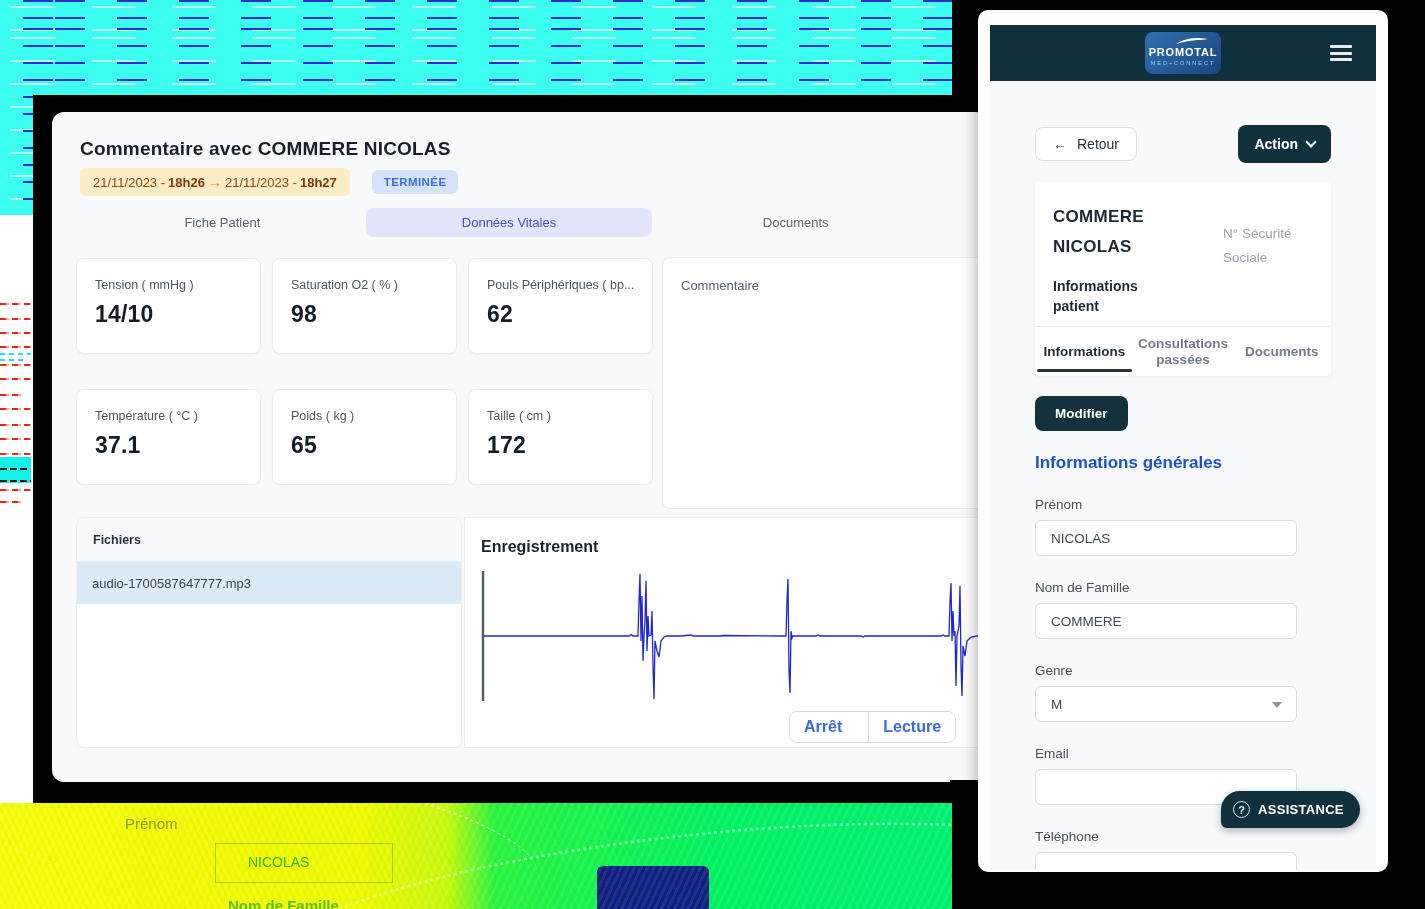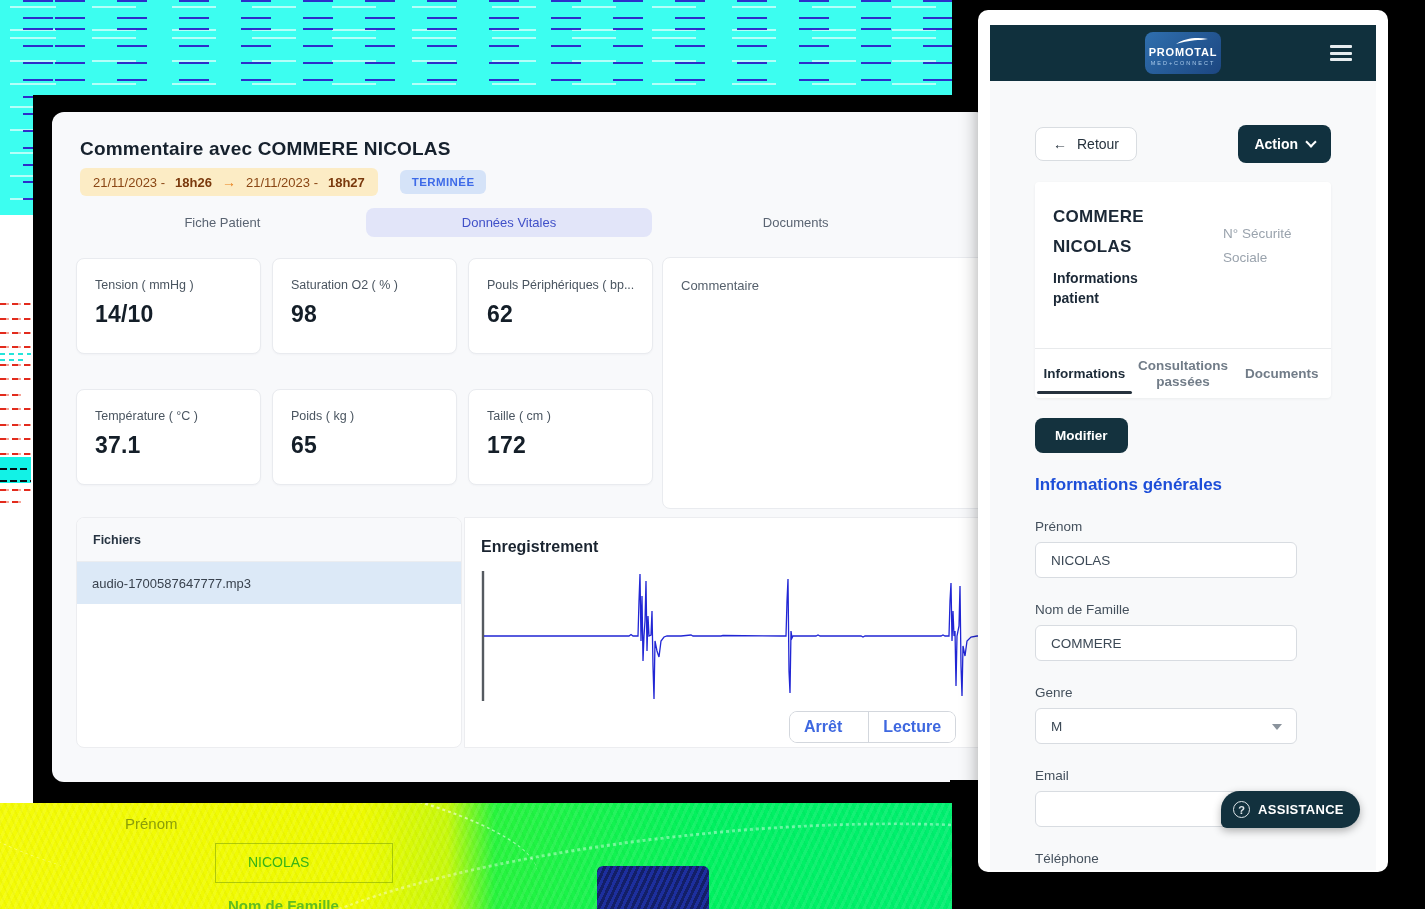--- a/index.html
+++ b/index.html
@@ -50,21 +50,21 @@
   .ghost-label2 { position:absolute; left:228px; top:94px; font-size:15px; font-weight:bold; color:rgba(90,185,35,.95); }
   .blue-patch { position:absolute; left:597px; top:866px; width:112px; height:43px; background:#1d2f9e;
     border-radius:6px 6px 0 0; overflow:hidden; }
   .blue-patch:before { content:""; position:absolute; inset:0;
     background:repeating-linear-gradient(115deg, rgba(0,0,0,.35) 0 3px, transparent 3px 6px); }
 
   
   .main-card { position:absolute; left:52px; top:112px; width:936px; height:670px; background:#f8f9fb; border-radius:12px; overflow:hidden; }
   .mc-title { position:absolute; left:28px; top:26px; font-size:19px; font-weight:bold; color:#16212d; letter-spacing:.2px; }
   .badge-row { position:absolute; left:28px; top:56px; display:flex; align-items:center; gap:22px; }
-  .date-badge { background:#fcecc5; border-radius:6px; padding:6px 13px; font-size:13px; color:#8a4614; display:flex; gap:10px; align-items:center; }
+  .date-badge { background:#fcecc5; border-radius:6px; padding:6px 13px; font-size:13px; color:#8a4614; display:flex; gap:3px; align-items:center; }
   .date-badge b { color:#7a390d; }
   .date-arrow { color:#e8821e; font-weight:bold; font-size:14px; }
   .status-badge { background:#d5e3f8; border-radius:6px; padding:6px 12px; font-size:11.5px; font-weight:bold; color:#3e6be8; letter-spacing:.4px; }
   .mc-tabs { position:absolute; left:27px; top:96px; width:860px; height:29px; display:flex; }
   .mc-tab { flex:1; display:flex; align-items:center; justify-content:center; font-size:13px; color:#5a6472; border-radius:8px; cursor:default; }
   .mc-tab.active { background:#e2e5f9; color:#4050c8; }
   .vitals-grid { position:absolute; left:24px; top:146px; width:578px; display:grid; grid-template-columns:repeat(3,185px); gap:35px 11px; }
   .vital-card { height:96px; background:#fff; border:1px solid #e9ebef; border-radius:8px; padding:19px 18px 0 18px;
     box-shadow:0 1px 2px rgba(25,35,50,.03); }
   .vital-label { font-size:12.5px; color:#4a5560; white-space:nowrap; overflow:hidden; }
@@ -98,23 +98,23 @@
   .m-content { position:absolute; left:0; top:56px; width:386px; height:789px; padding:44px 45px 0 45px; }
   .btn-row { display:flex; justify-content:space-between; align-items:center; }
   .retour-btn { display:flex; align-items:center; gap:10px; background:#fff; border:1px solid #d9dde1; border-radius:8px;
     padding:8px 17px; font-size:14px; color:#27333e; cursor:pointer; }
   .action-btn { display:flex; align-items:center; gap:9px; background:#11313f; border:none; border-radius:8px;
     padding:11px 16px; font-size:14px; font-weight:bold; color:#fff; cursor:pointer; }
   .chevron-down { width:8px; height:8px; border-right:2px solid #fff; border-bottom:2px solid #fff; transform:rotate(45deg); margin-top:-4px; }
   .patient-card { position:relative; margin-top:19px; width:296px; background:#fff; border-radius:4px; box-shadow:0 1px 3px rgba(20,30,45,.06); }
   .patient-top { position:relative; padding:20px 18px 22px 18px; height:144px; }
   .p-name { font-size:17px; font-weight:bold; color:#1b2836; line-height:1.75; letter-spacing:.3px; }
-  .p-sub { font-size:14px; font-weight:bold; color:#1b2836; line-height:1.45; width:100px; margin-top:6px; }
+  .p-sub { font-size:14px; font-weight:bold; color:#1b2836; line-height:1.45; width:100px; margin-top:14px; }
   .p-ssn { position:absolute; right:16px; top:40px; width:92px; font-size:13.5px; color:#9aa3ad; line-height:1.8; }
-  .p-tabs { display:flex; align-items:center; border-top:1px solid #e8eaec; height:50px;margin-top:22px; }
+  .p-tabs { display:flex; align-items:center; border-top:1px solid #e8eaec; height:50px; }
   .p-tab { flex:1; text-align:center; font-size:13.5px; font-weight:bold; color:#717c88; line-height:1.12; position:relative; cursor:pointer; height:100%; display:flex; align-items:center; justify-content:center; }
   .p-tab.active { color:#1d2b38; }
   .p-tab.active:after { content:""; position:absolute; left:2px; right:2px; bottom:4px; height:3px; background:#26323e; border-radius:2px; }
   .modify-btn { margin-top:20px; background:#14323e; color:#fff; font-weight:bold; font-size:13.5px; border:none; border-radius:8px; padding:10px 20px; cursor:pointer; }
   .section-title { margin-top:22px; font-size:17px; font-weight:bold; color:#1d4ed8; }
   .field-group { margin-top:24px; }
   .field-label { font-size:13.5px; color:#44505c; margin-bottom:8px; }
   .field-input { width:262px; height:36px; background:#fff; border:1px solid #d8dce1; border-radius:6px; padding:0 15px;
     font-size:13.5px; color:#3c4956; font-family:"Liberation Sans","DejaVu Sans",sans-serif; }
   .select-box { position:relative; width:262px; height:36px; background:#fff; border:1px solid #d8dce1; border-radius:6px;

